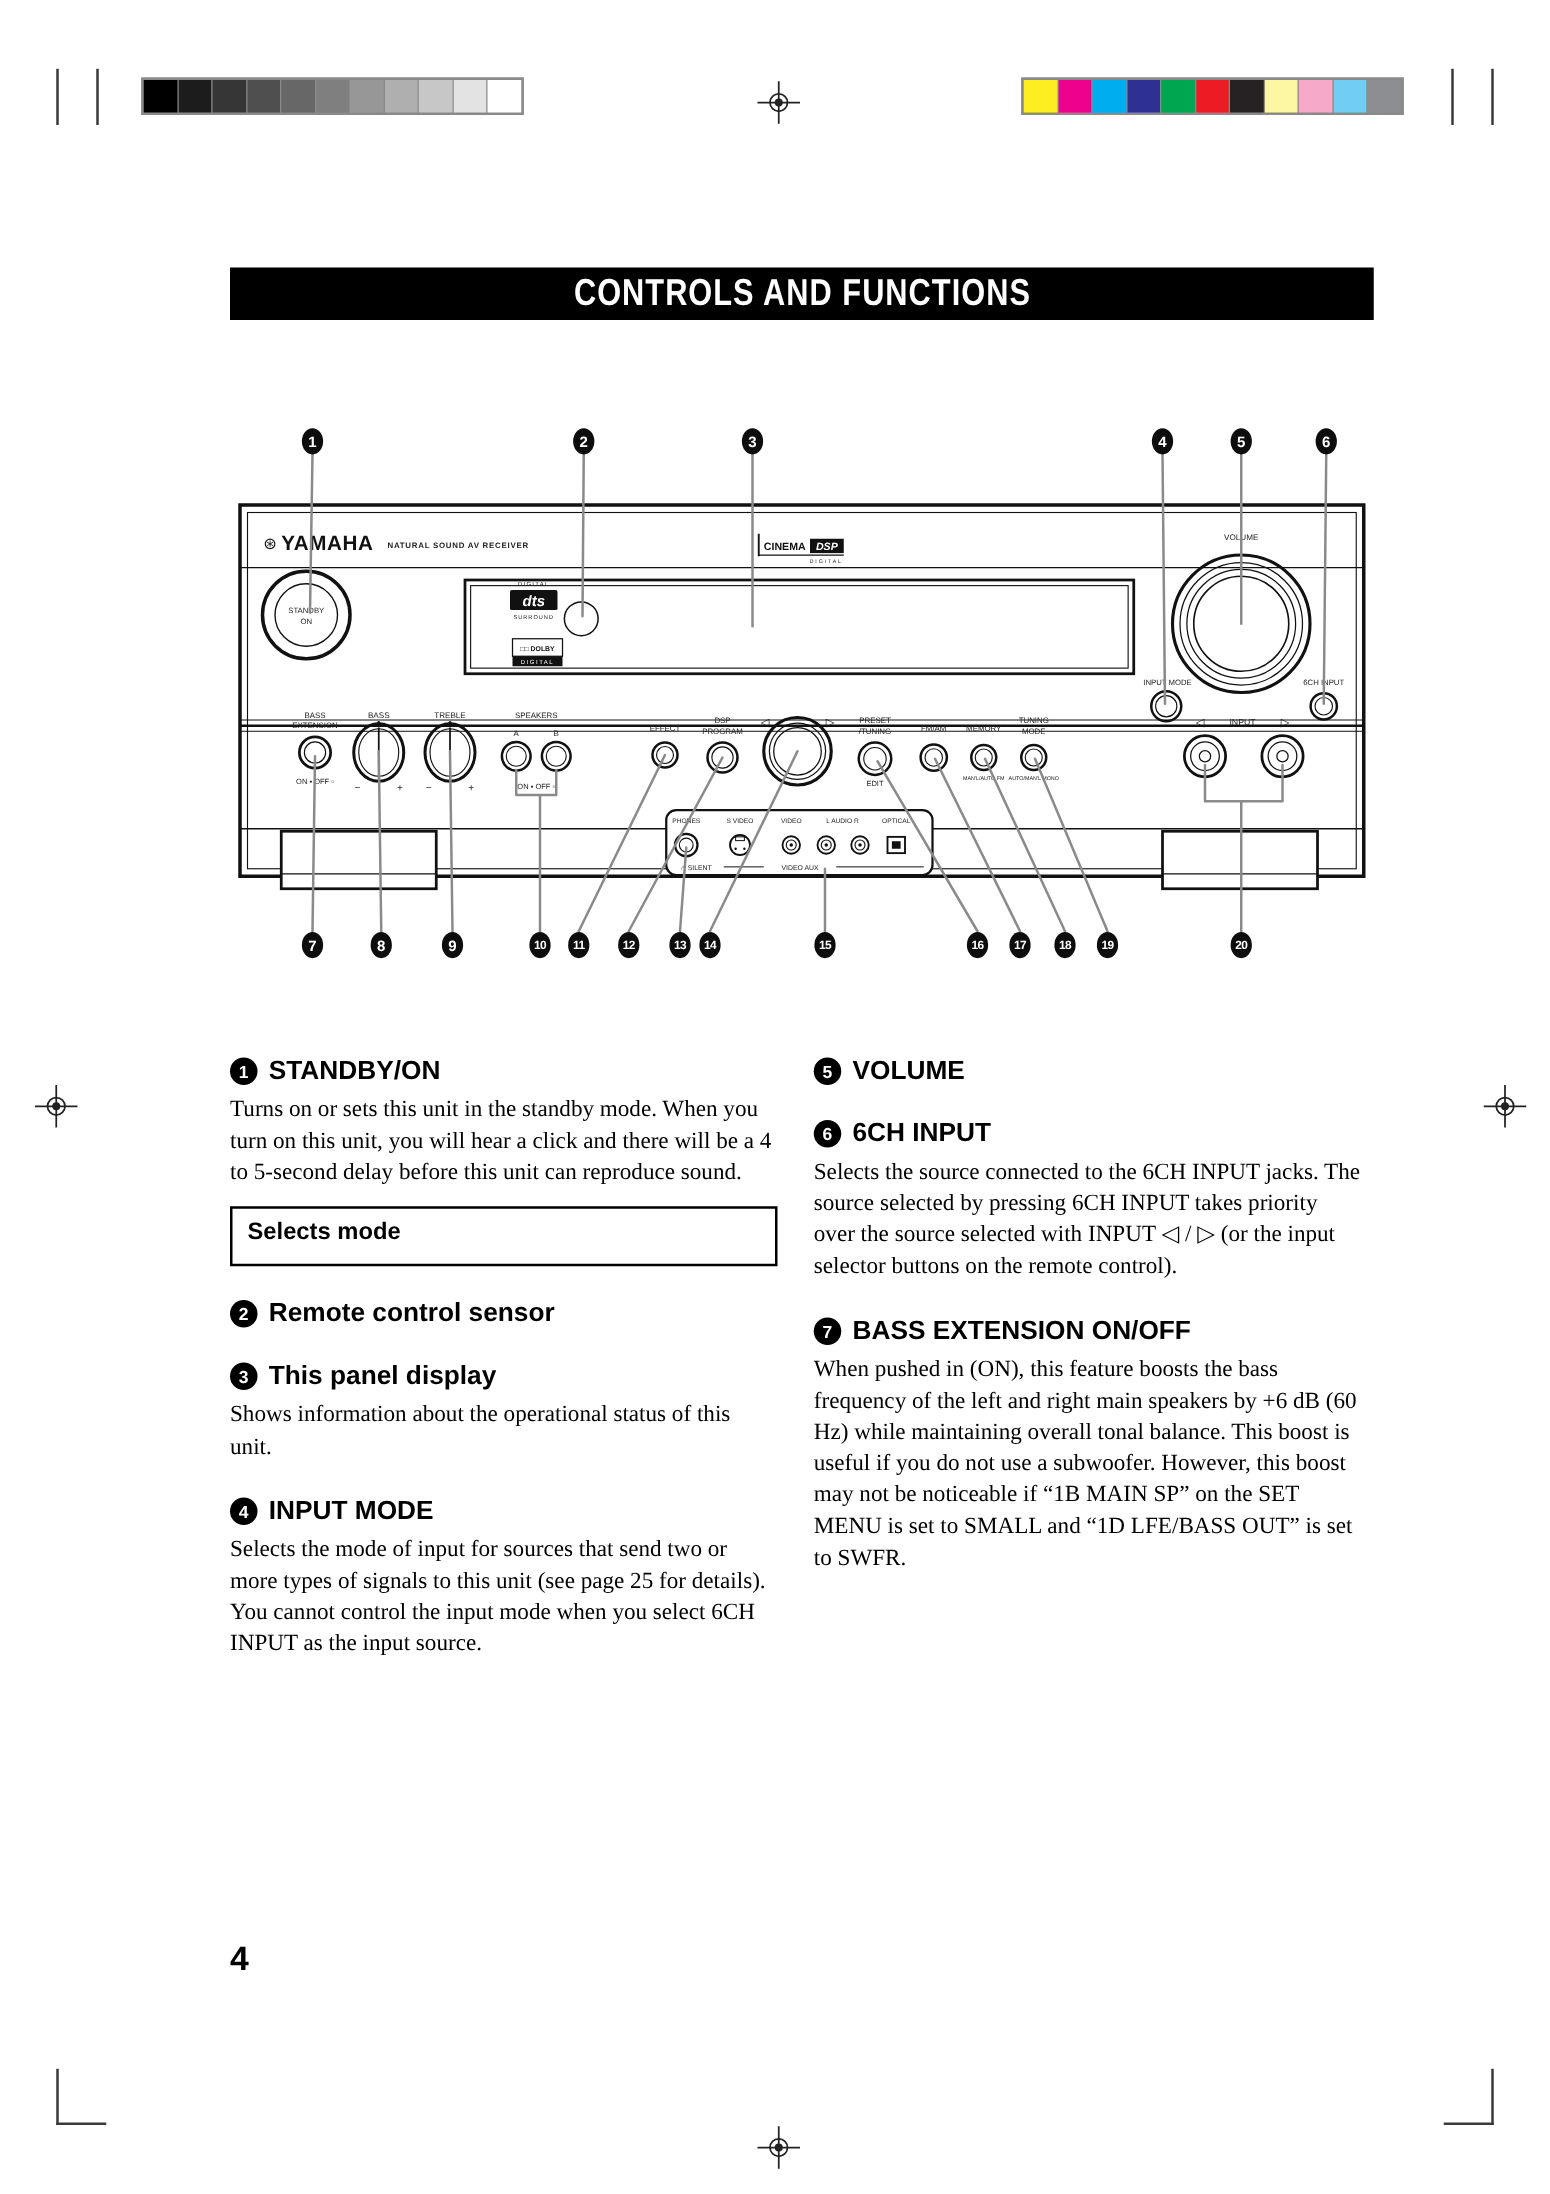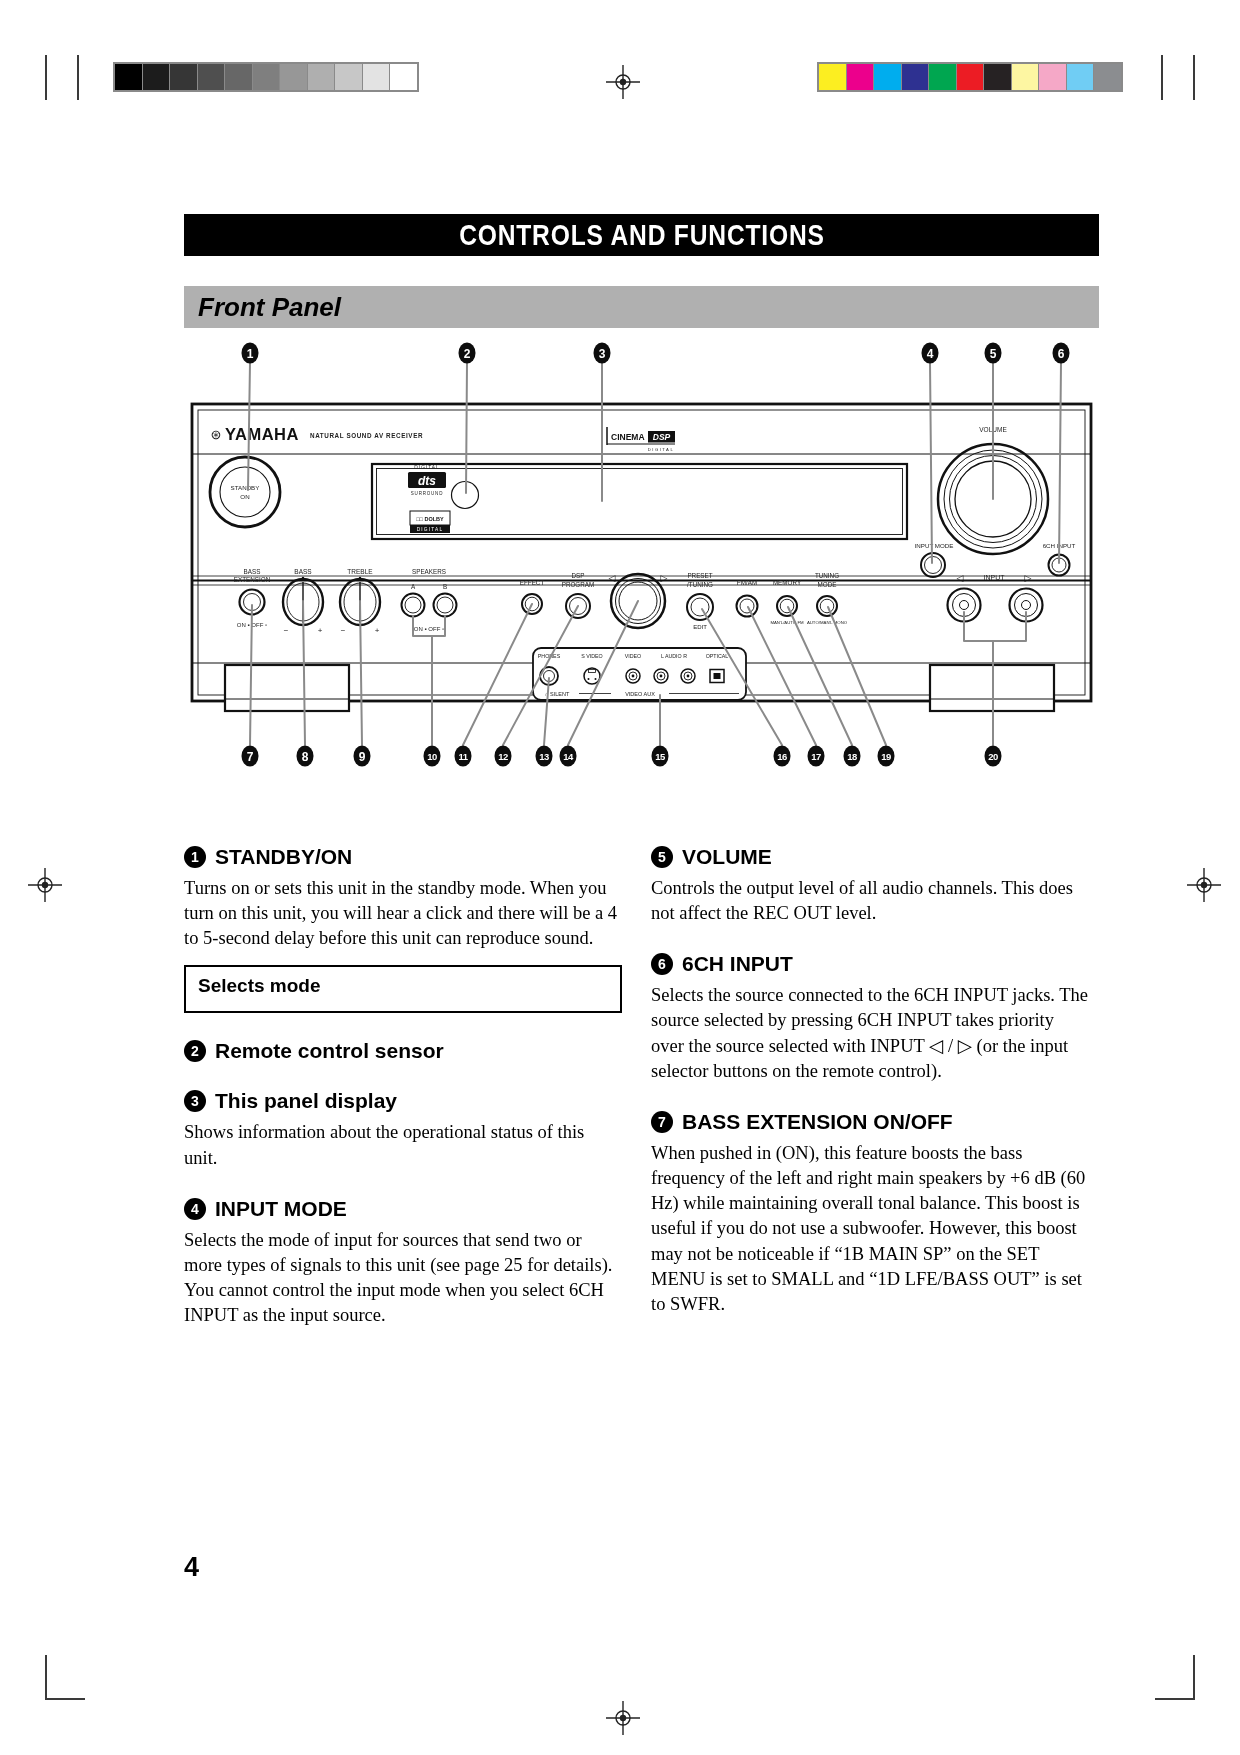--- a/index.html
+++ b/index.html
@@ -101,23 +101,20 @@
   <svg class="abs" style="left:605px;top:1700px;" width="36" height="36" viewBox="-18 -18 36 36">
     <line x1="0" y1="-17" x2="0" y2="17" stroke="#222" stroke-width="1.4"></line>
     <line x1="-17" y1="0" x2="17" y2="0" stroke="#222" stroke-width="1.4"></line>
     <circle cx="0" cy="0" r="7" fill="none" stroke="#222" stroke-width="1.4"></circle>
     <circle cx="0" cy="0" r="3.2" fill="#222"></circle>
   </svg>
 
   <div class="titlebar">
     <span>CONTROLS AND FUNCTIONS</span>
   </div>
-  <div class="sectionbar">
-    <span>Front Panel</span>
-  </div>
 
   <svg class="abs" style="left:175px;top:335px;" width="950" height="440" viewBox="0 0 950 440">
 
     <g fill="none" stroke="#111">
       <rect x="17" y="69" width="899" height="297" stroke-width="2.8"></rect>
       <rect x="23" y="75" width="887" height="285" stroke-width="0.9"></rect>
       <line x1="17" y1="119" x2="916" y2="119" stroke-width="1"></line>
       <line x1="17" y1="241" x2="916" y2="241" stroke-width="0.8"></line>
       <line x1="17" y1="245.5" x2="916" y2="245.5" stroke-width="2"></line>
       <line x1="17" y1="250" x2="916" y2="250" stroke-width="0.8"></line>
@@ -474,21 +471,20 @@
       <span>INPUT MODE</span>
     </div>
     <p class="sec-p">Selects the mode of input for sources that send two or more types of signals to this unit (see page 25 for details). You cannot control the input mode when you select 6CH INPUT as the input source.</p>
   </div>
 
   <div class="col col-right">
     <div class="sec-h">
       <span class="cnum">5</span>
       <span>VOLUME</span>
     </div>
-    <p class="sec-p">Controls the output level of all audio channels. This does not affect the REC OUT level.</p>
     <div class="sec-h">
       <span class="cnum">6</span>
       <span>6CH INPUT</span>
     </div>
     <p class="sec-p">Selects the source connected to the 6CH INPUT jacks. The source selected by pressing 6CH INPUT takes priority over the source selected with INPUT ◁ / ▷ (or the input selector buttons on the remote control).</p>
     <div class="sec-h">
       <span class="cnum">7</span>
       <span>BASS EXTENSION ON/OFF</span>
     </div>
     <p class="sec-p">When pushed in (ON), this feature boosts the bass frequency of the left and right main speakers by +6 dB (60 Hz) while maintaining overall tonal balance. This boost is useful if you do not use a subwoofer. However, this boost may not be noticeable if “1B MAIN SP” on the SET MENU is set to SMALL and “1D LFE/BASS OUT” is set to SWFR.</p>

